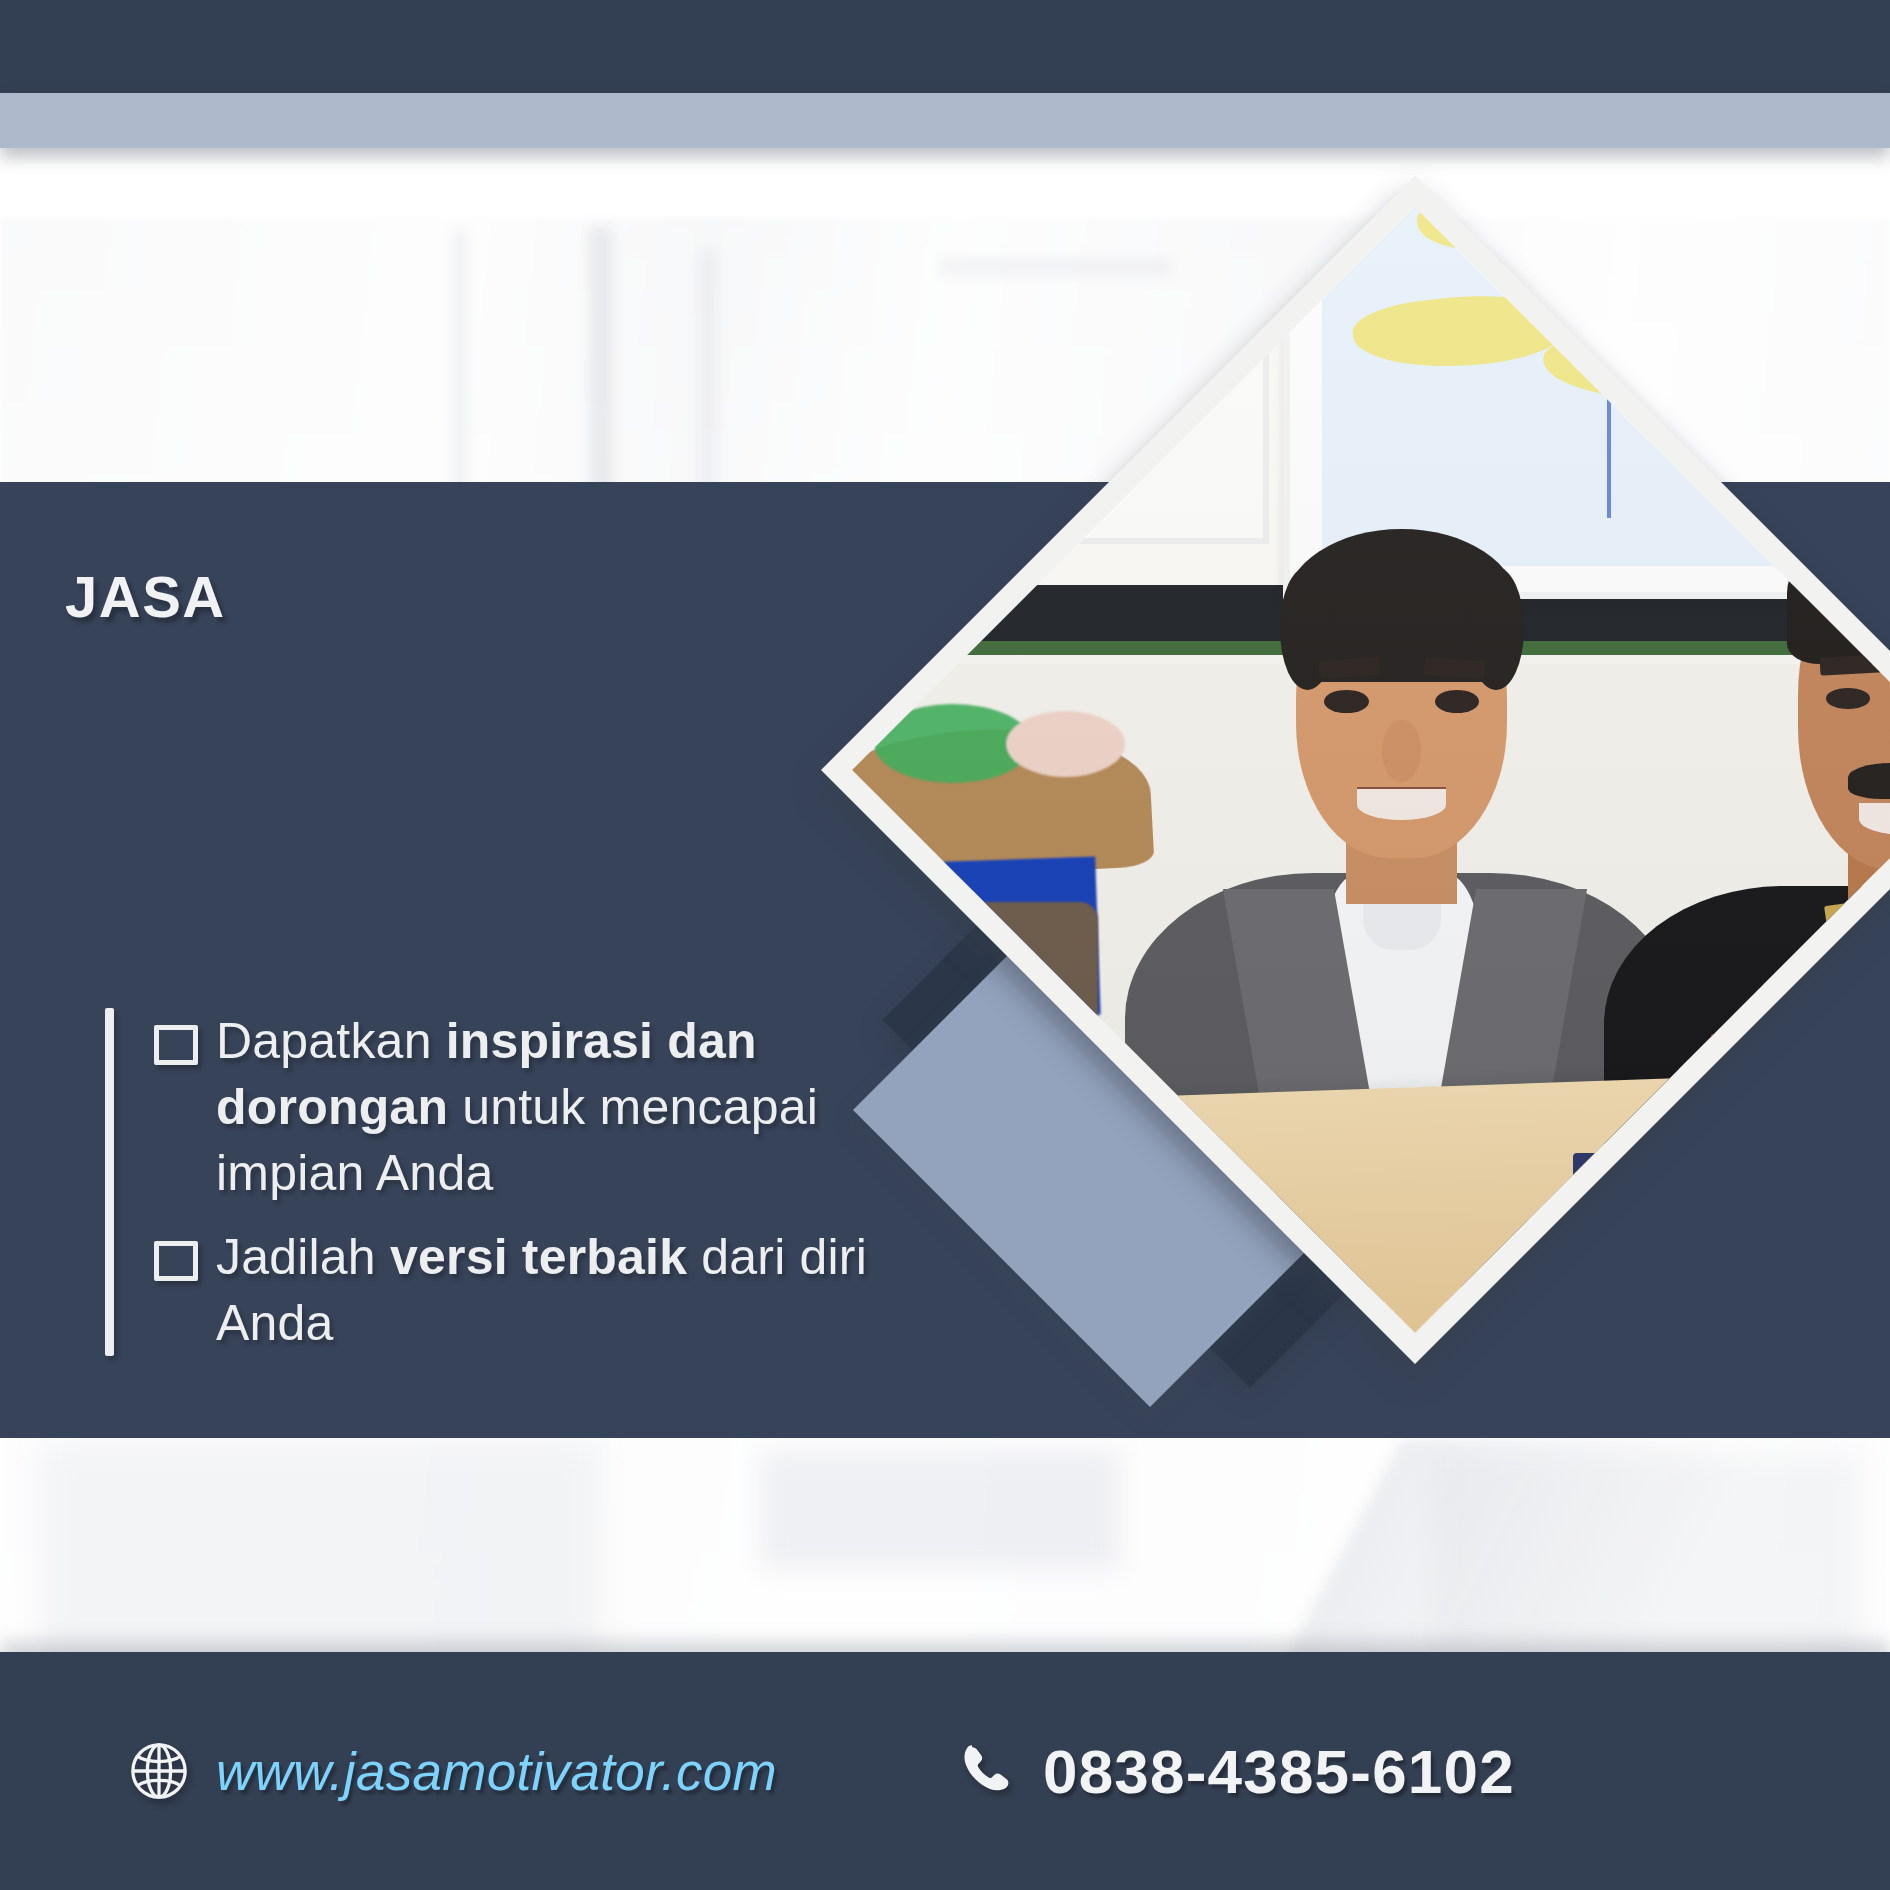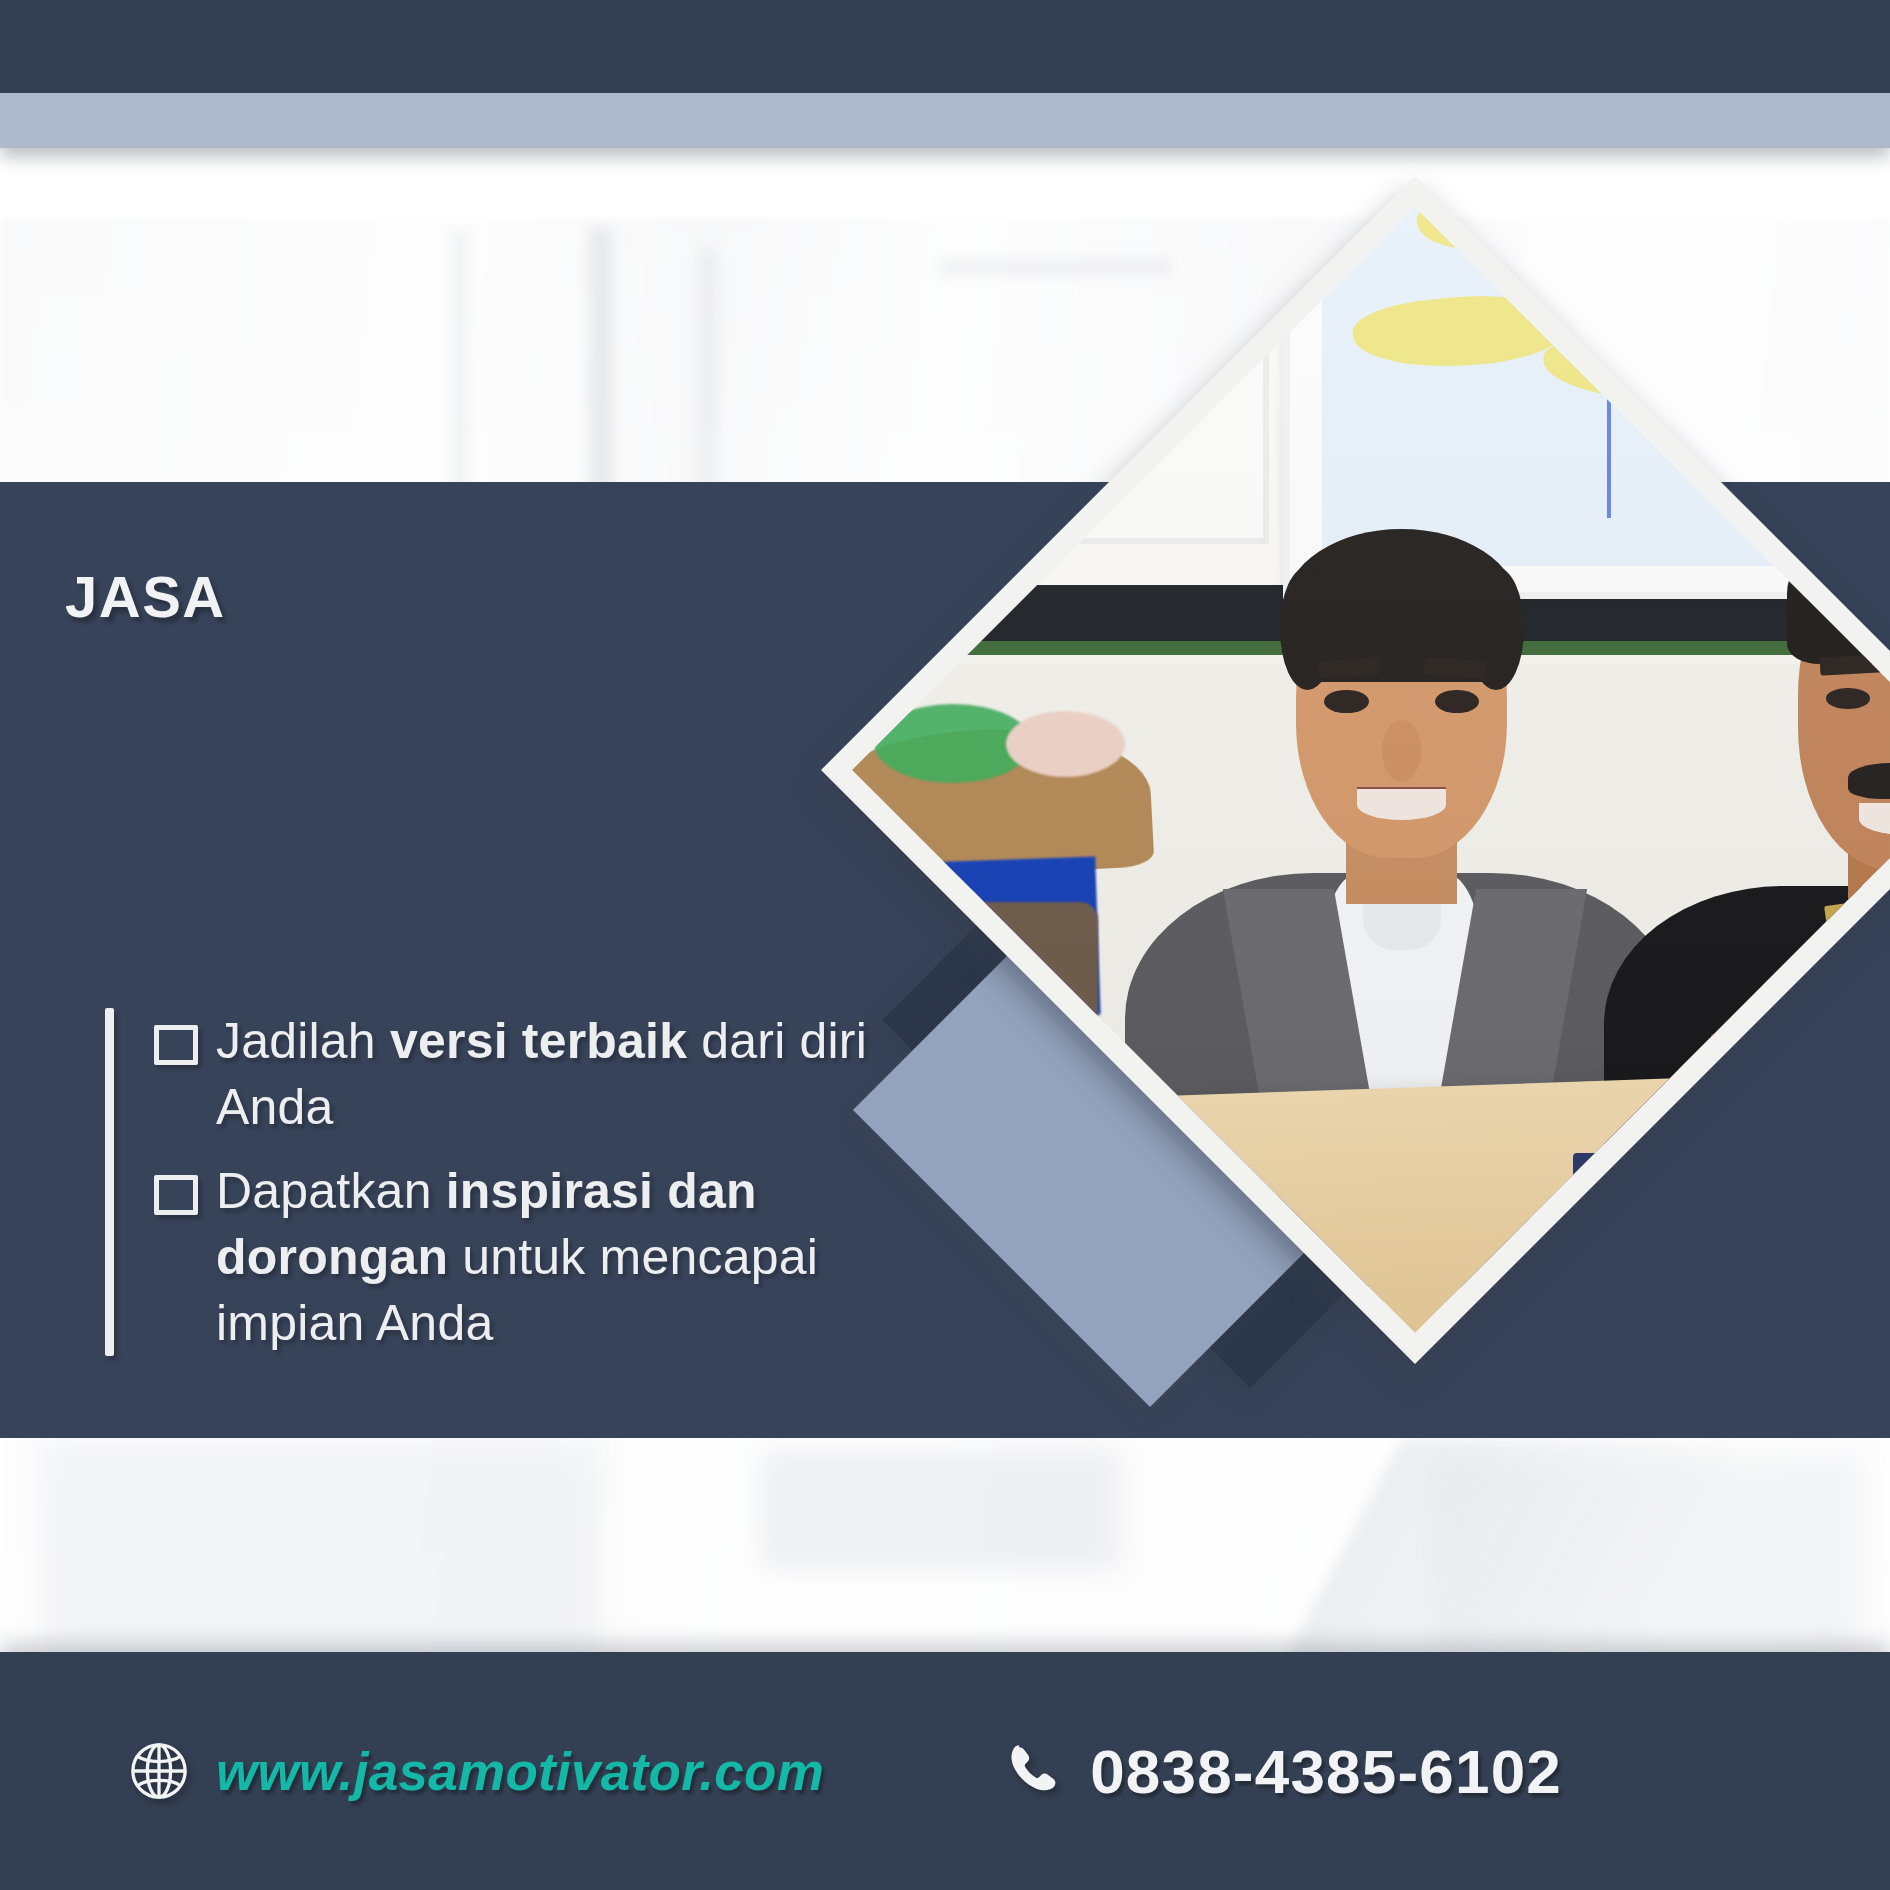--- a/index.html
+++ b/index.html
@@ -42,21 +42,21 @@
     box-shadow:0 -9px 18px rgba(90,98,110,.28);}
   .footer-inner{position:absolute;inset:0;display:flex;align-items:center;}
   .foot-item{display:flex;align-items:center;}
   .foot-web{margin-left:128px;}
   .foot-phone{margin-left:178px;}
   .globe-icon{width:62px;height:62px;flex:0 0 auto;margin-right:26px;
     filter:drop-shadow(3px 4px 3px rgba(0,0,0,.30));}
   .phone-icon{width:62px;height:62px;flex:0 0 auto;margin-right:26px;
     filter:drop-shadow(3px 4px 3px rgba(0,0,0,.30));}
   .foot-web-text{
-    color:#14b8a6;font-size:53px;font-weight:700;font-style:italic;letter-spacing:.3px;
+    color:#7dd3fc;font-size:53px;font-weight:400;font-style:italic;letter-spacing:.3px;
     text-shadow:3px 4px 3px rgba(0,0,0,.30);white-space:nowrap;
   }
   .foot-phone-text{
     color:#f2f3f4;font-size:62px;font-weight:700;letter-spacing:1.2px;
     text-shadow:3px 4px 3px rgba(0,0,0,.30);white-space:nowrap;
   }
 
   
   .panel{position:absolute;left:0;top:482px;width:1890px;height:956px;background:#374359;}
 
@@ -312,25 +312,25 @@
 
   <div class="headline">
     <div class="line">JASA</div>
   </div>
 
   <div class="bullets">
     <div class="bullet-rule"></div>
     <div class="bullet-list">
       <div class="bullet">
         <div class="bullet-box"></div>
-        <div class="bullet-text" id="b0"><span>Jadilah </span><b>versi terbaik</b><span> dari diri Anda</span></div>
+        <div class="bullet-text" id="b1"><span>Dapatkan </span><b>inspirasi dan dorongan</b><span> untuk mencapai impian Anda</span></div>
       </div>
       <div class="bullet">
         <div class="bullet-box"></div>
-        <div class="bullet-text" id="b1"><span>Dapatkan </span><b>inspirasi dan dorongan</b><span> untuk mencapai impian Anda</span></div>
+        <div class="bullet-text" id="b0"><span>Jadilah </span><b>versi terbaik</b><span> dari diri Anda</span></div>
       </div>
     </div>
   </div>
 
   <div class="footerbar">
     <div class="footer-inner">
       <div class="foot-item foot-web">
         <span class="globe-icon">
           <svg viewBox="0 0 64 64" width="62" height="62" fill="none" stroke="#f2f3f4" stroke-width="3.4">
             <circle cx="32" cy="32" r="27"></circle>

